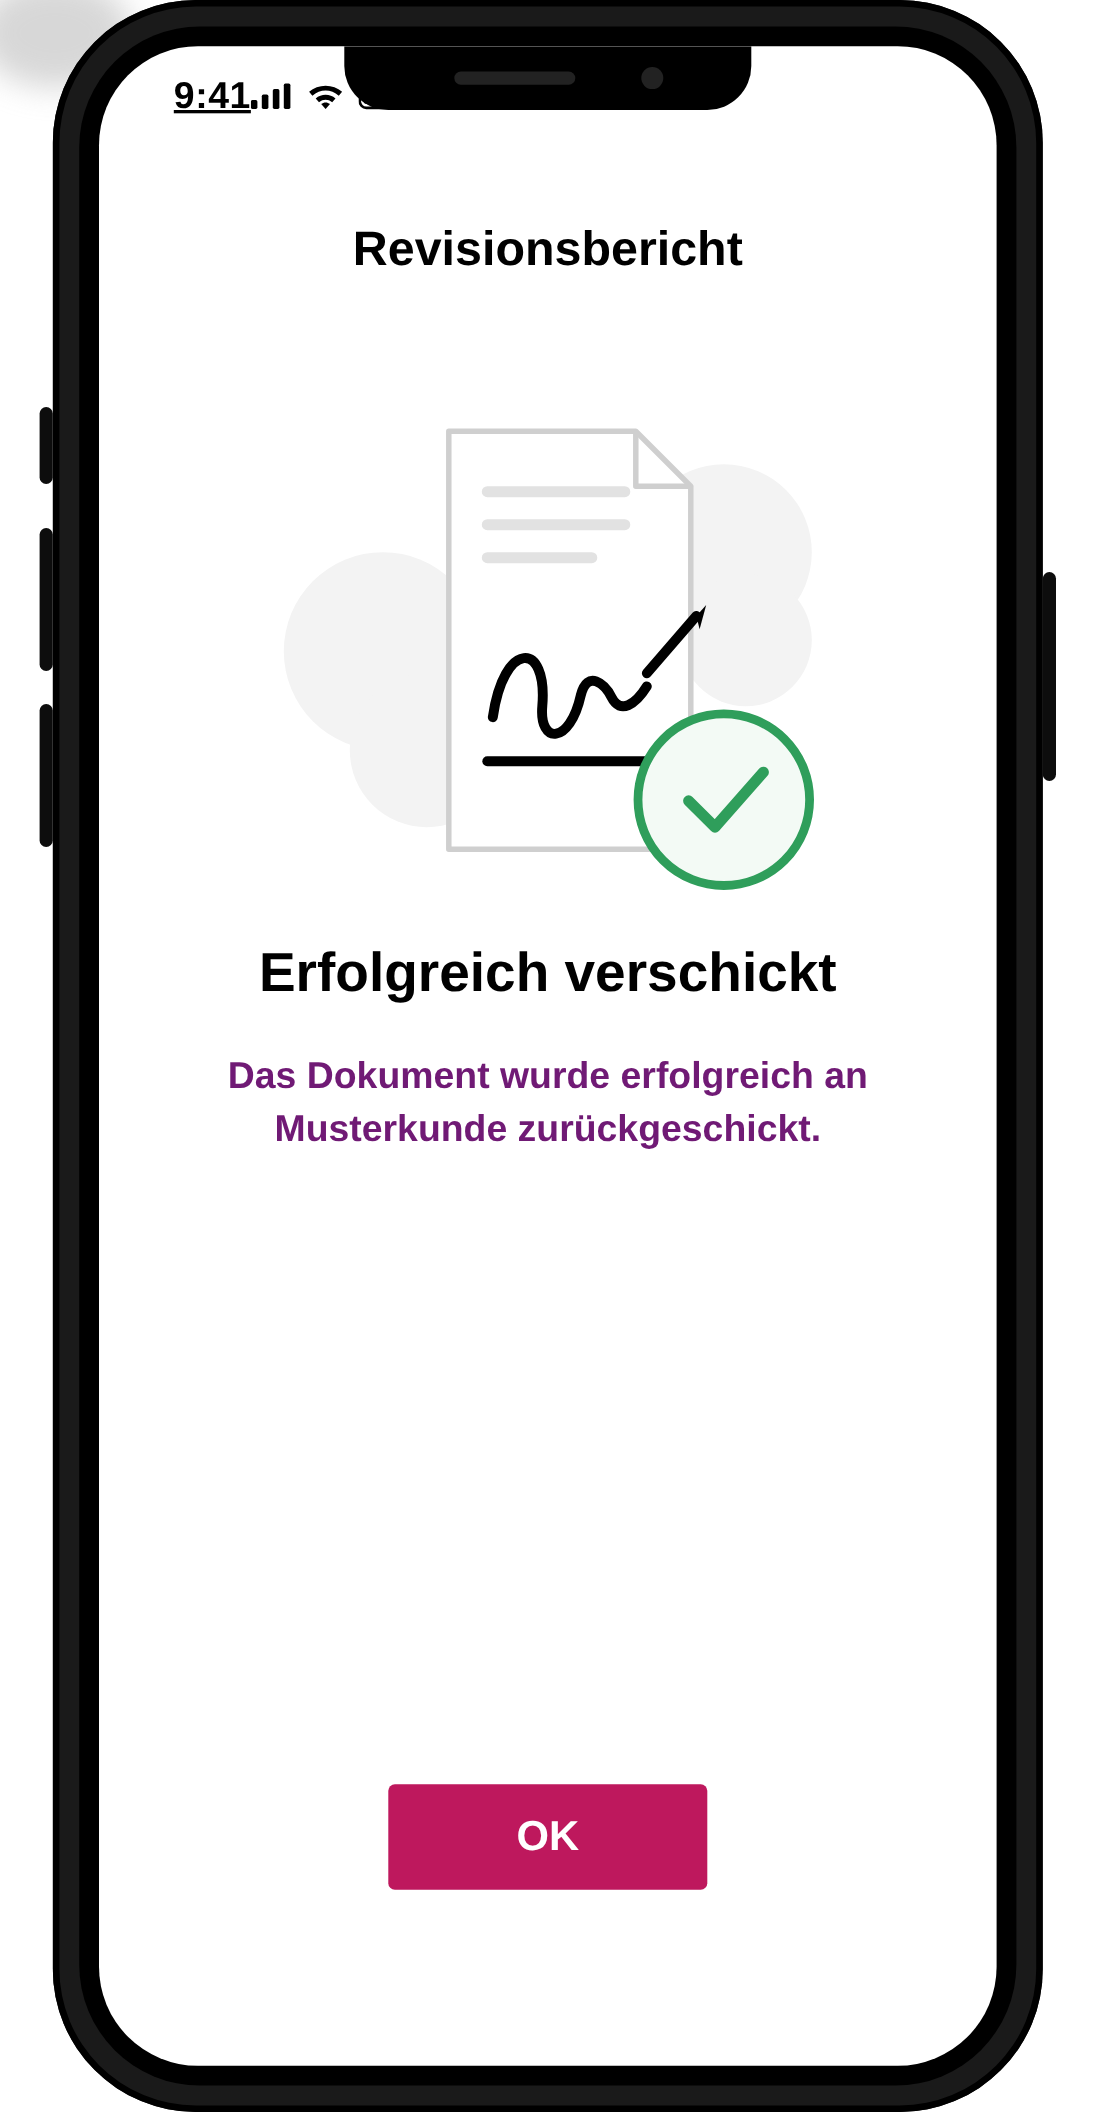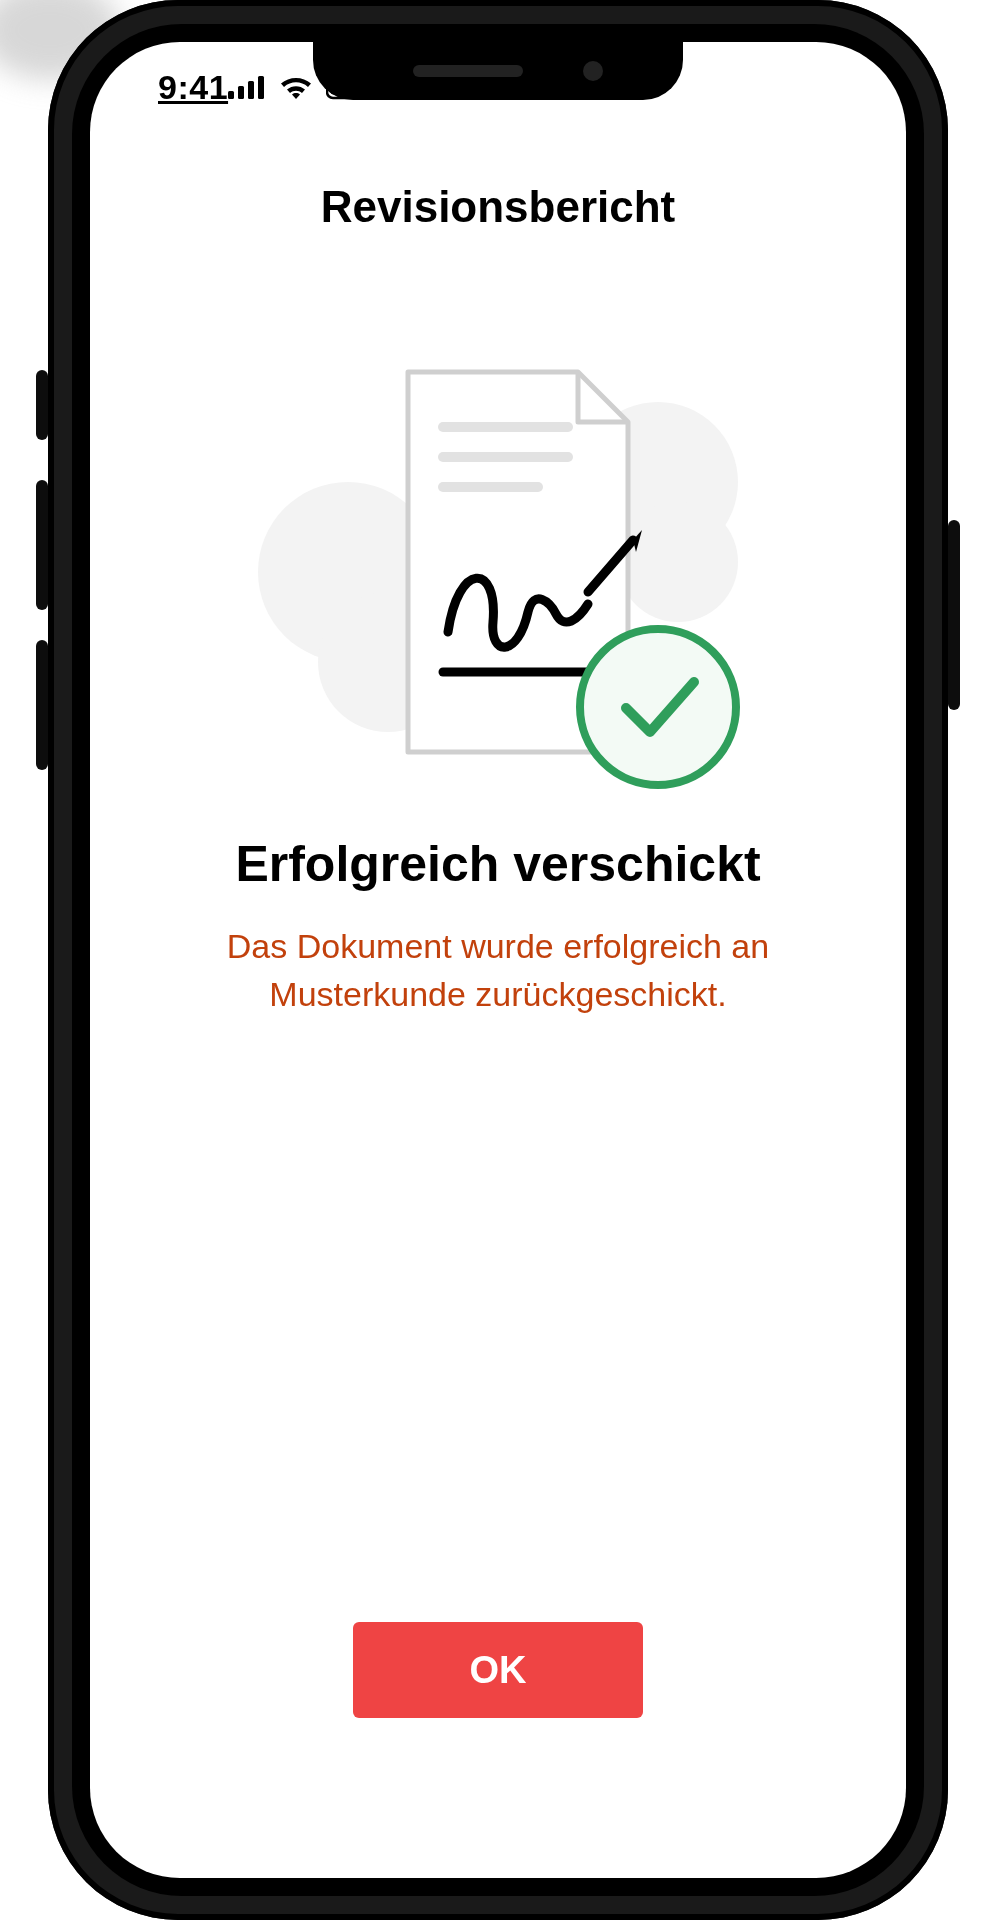--- a/index.html
+++ b/index.html
@@ -127,57 +127,58 @@
     top: 120px;
     left: 0; right: 0;
     bottom: 0;
     display: flex;
     flex-direction: column;
     align-items: center;
   }
   .page-title {
     font-size: 44px;
     font-weight: 700;
-    margin-top: 20px;
+    margin-top: 40px;
     text-align: center;
   }
 
   .illustration-wrap {
     margin-top: 130px;
     width: 520px;
     height: 420px;
     position: relative;
     display: flex;
     align-items: center;
     justify-content: center;
   }
 
   .headline {
     margin-top: 53px;
     font-size: 50px;
     font-weight: 700;
     text-align: center;
   }
   .body-text {
-    margin-top: 30px;
+    margin-top: 42px;
     font-size: 34px;
     line-height: 1.4;
     text-align: center;
     max-width: 640px;
-    color: #c2410c;
+    color: #701a75;
+    font-weight: bold;
   }
 
   .ok-button {
     position: absolute;
     bottom: 160px;
     left: 50%;
     transform: translateX(-50%);
     width: 290px;
     height: 96px;
-    background: #ef4444;
+    background: #be185d;
     color: #fff;
     font-size: 38px;
     font-weight: 700;
     border: none;
     border-radius: 6px;
     cursor: pointer;
   }
 
   
   .home-indicator {

